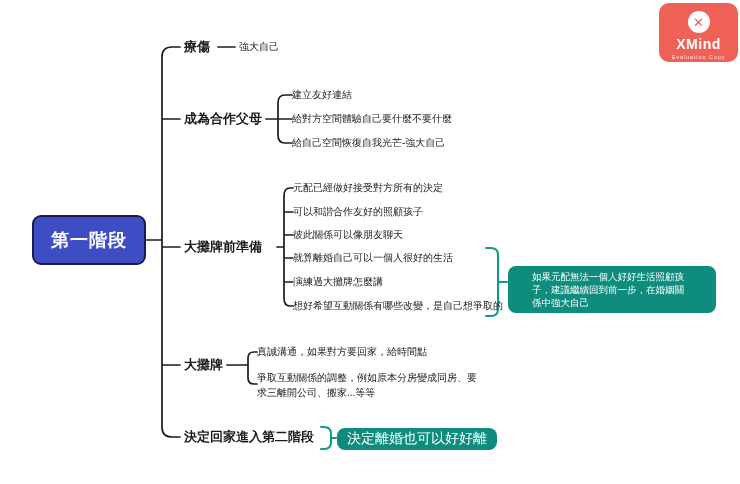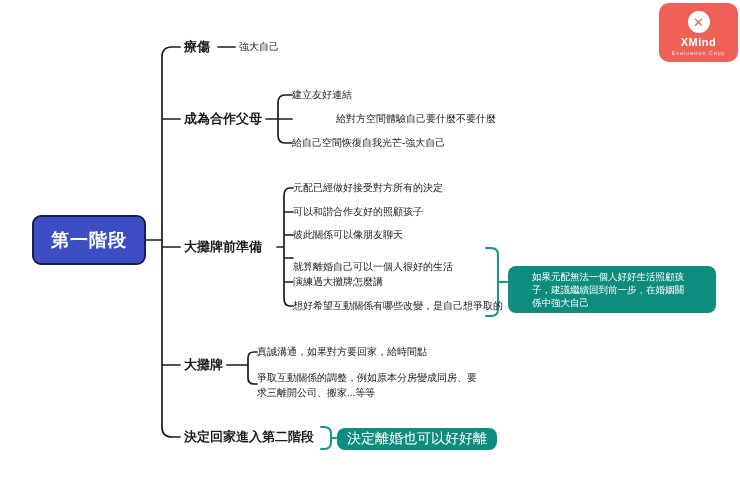--- a/index.html
+++ b/index.html
@@ -21,26 +21,26 @@
   .topic{font-size:13px;font-weight:600;line-height:16px;white-space:nowrap;}
   .t-heal{left:184px;top:39px;}
   .t-coop{left:184px;top:111px;}
   .t-prep{left:184px;top:239px;}
   .t-show{left:184px;top:357px;}
   .t-home{left:184px;top:429px;}
 
   .child{font-size:10px;font-weight:400;line-height:13px;white-space:nowrap;color:#222;}
   .c-heal1{left:239px;top:40px;}
   .c-coop1{left:292px;top:88px;}
-  .c-coop2{left:292px;top:112px;margin-left:44px;}
+  .c-coop2{left:292px;top:112px;}
   .c-coop3{left:292px;top:136px;}
   .c-prep1{left:293px;top:181px;}
   .c-prep2{left:293px;top:205px;}
   .c-prep3{left:293px;top:228px;}
-  .c-prep4{left:293px;top:260px;}
+  .c-prep4{left:293px;top:251px;}
   .c-prep5{left:293px;top:275px;}
   .c-prep6{left:293px;top:299px;}
   .c-show1{left:257px;top:345px;}
   .c-show2{left:257px;top:370px;width:222px;white-space:normal;line-height:15px;}
 
   .note{
     background:#0E8C7D;color:#ffffff;border-radius:8px;box-sizing:border-box;
   }
   .note-summary{
     left:508px;top:266px;width:208px;padding:4px 24px;
@@ -54,21 +54,21 @@
   .badge{
     left:659px;top:3px;width:79px;height:59px;background:#EF6057;border-radius:10px;
     display:flex;flex-direction:column;align-items:center;justify-content:flex-start;
     padding-top:8px;box-sizing:border-box;
   }
   .badge-circle{
     width:22px;height:22px;border-radius:50%;background:#ffffff;
     display:flex;align-items:center;justify-content:center;
     color:#EF6057;font-size:13px;font-weight:700;line-height:1;
   }
-  .badge-title{color:#ffffff;font-size:11px;font-weight:600;margin-top:3px;letter-spacing:.5px;}
+  .badge-title{color:#ffffff;font-size:14px;font-weight:600;margin-top:3px;letter-spacing:.5px;}
   .badge-sub{color:rgba(255,255,255,.85);font-size:5.5px;letter-spacing:.9px;margin-top:2px;}
 </style>
 </head>
 <body>
 
 <svg class="lines" viewBox="0 0 740 484">
   <g fill="none" stroke="#1c1c1c" stroke-width="1.7" stroke-linecap="round">
     <path d="M146 240 H162 M180 47 H172 Q162 47 162 57 V427 Q162 437 172 437 H180 M162 119 H180 M162 247 H180 M162 365 H180"></path>
     <path d="M218 47 H235"></path>
     <path d="M266 119 H278 M292 95 H285 Q278 95 278 103 V135 Q278 143 285 143 H292 M278 119 H292"></path>

